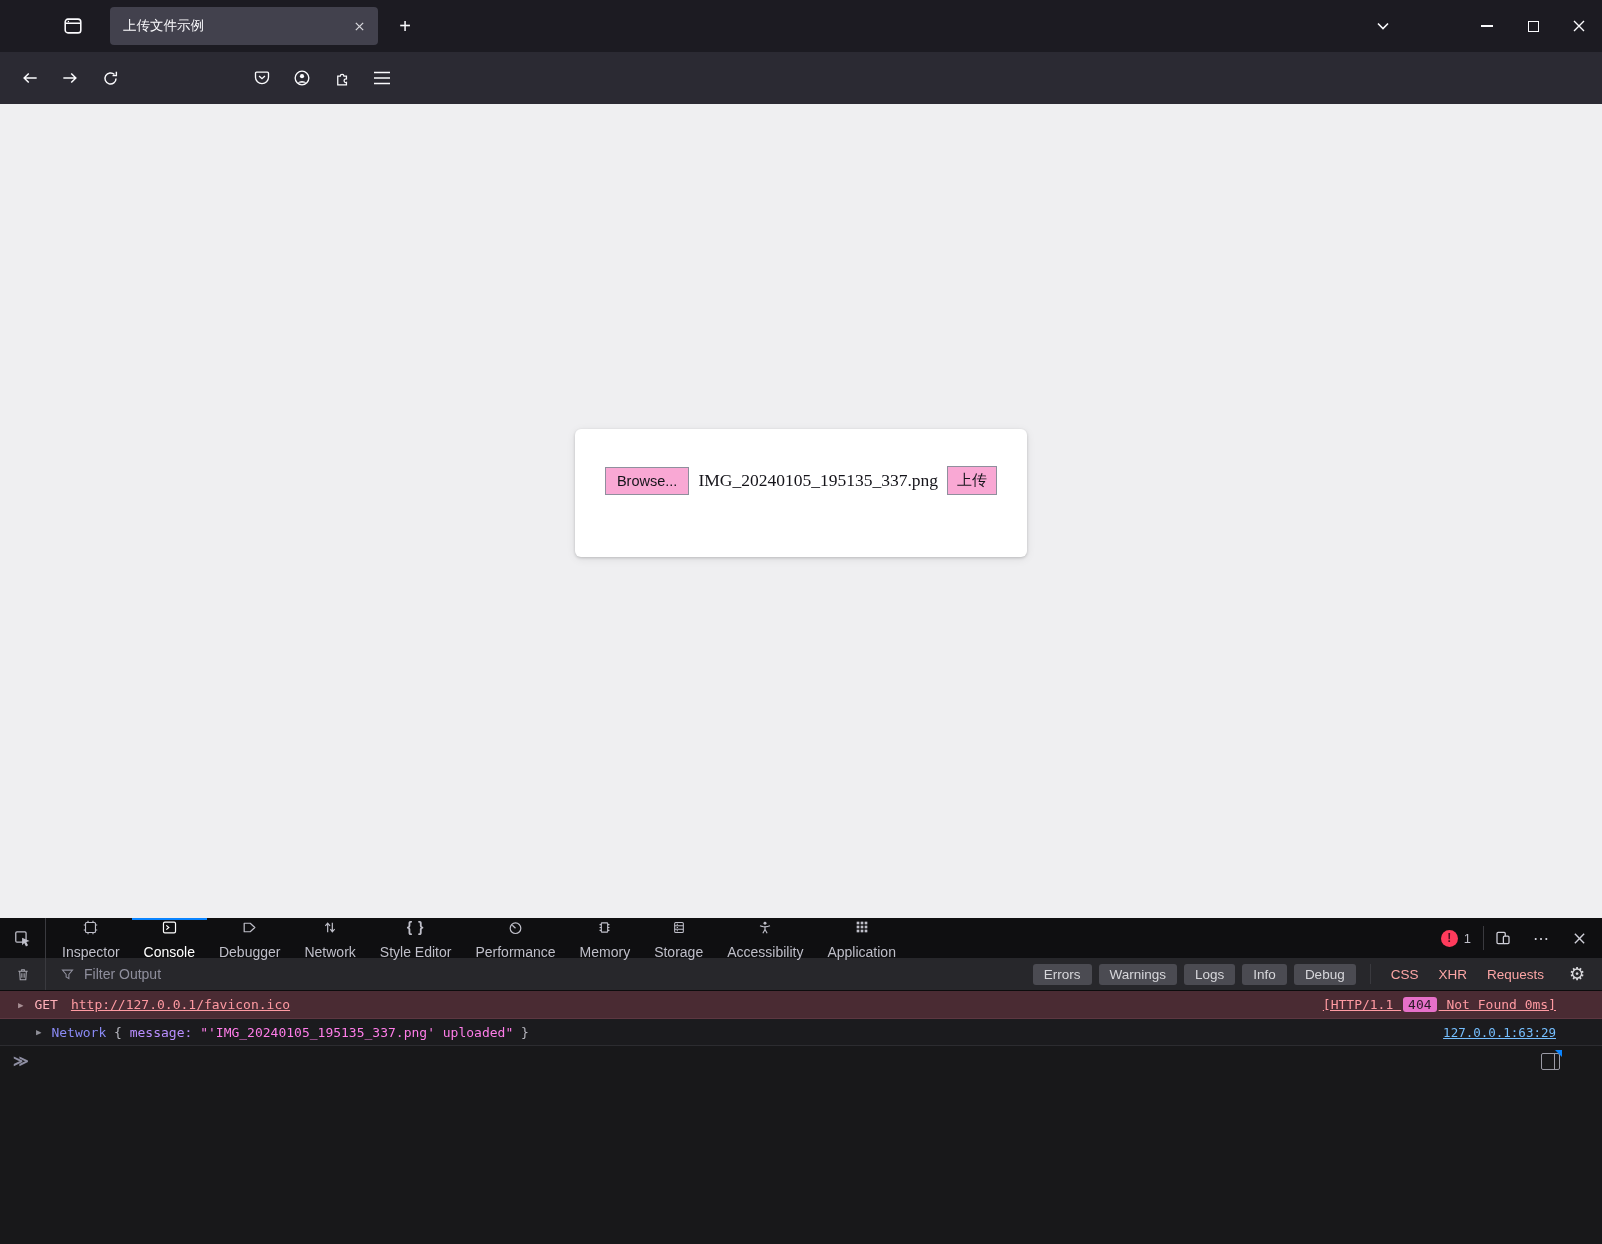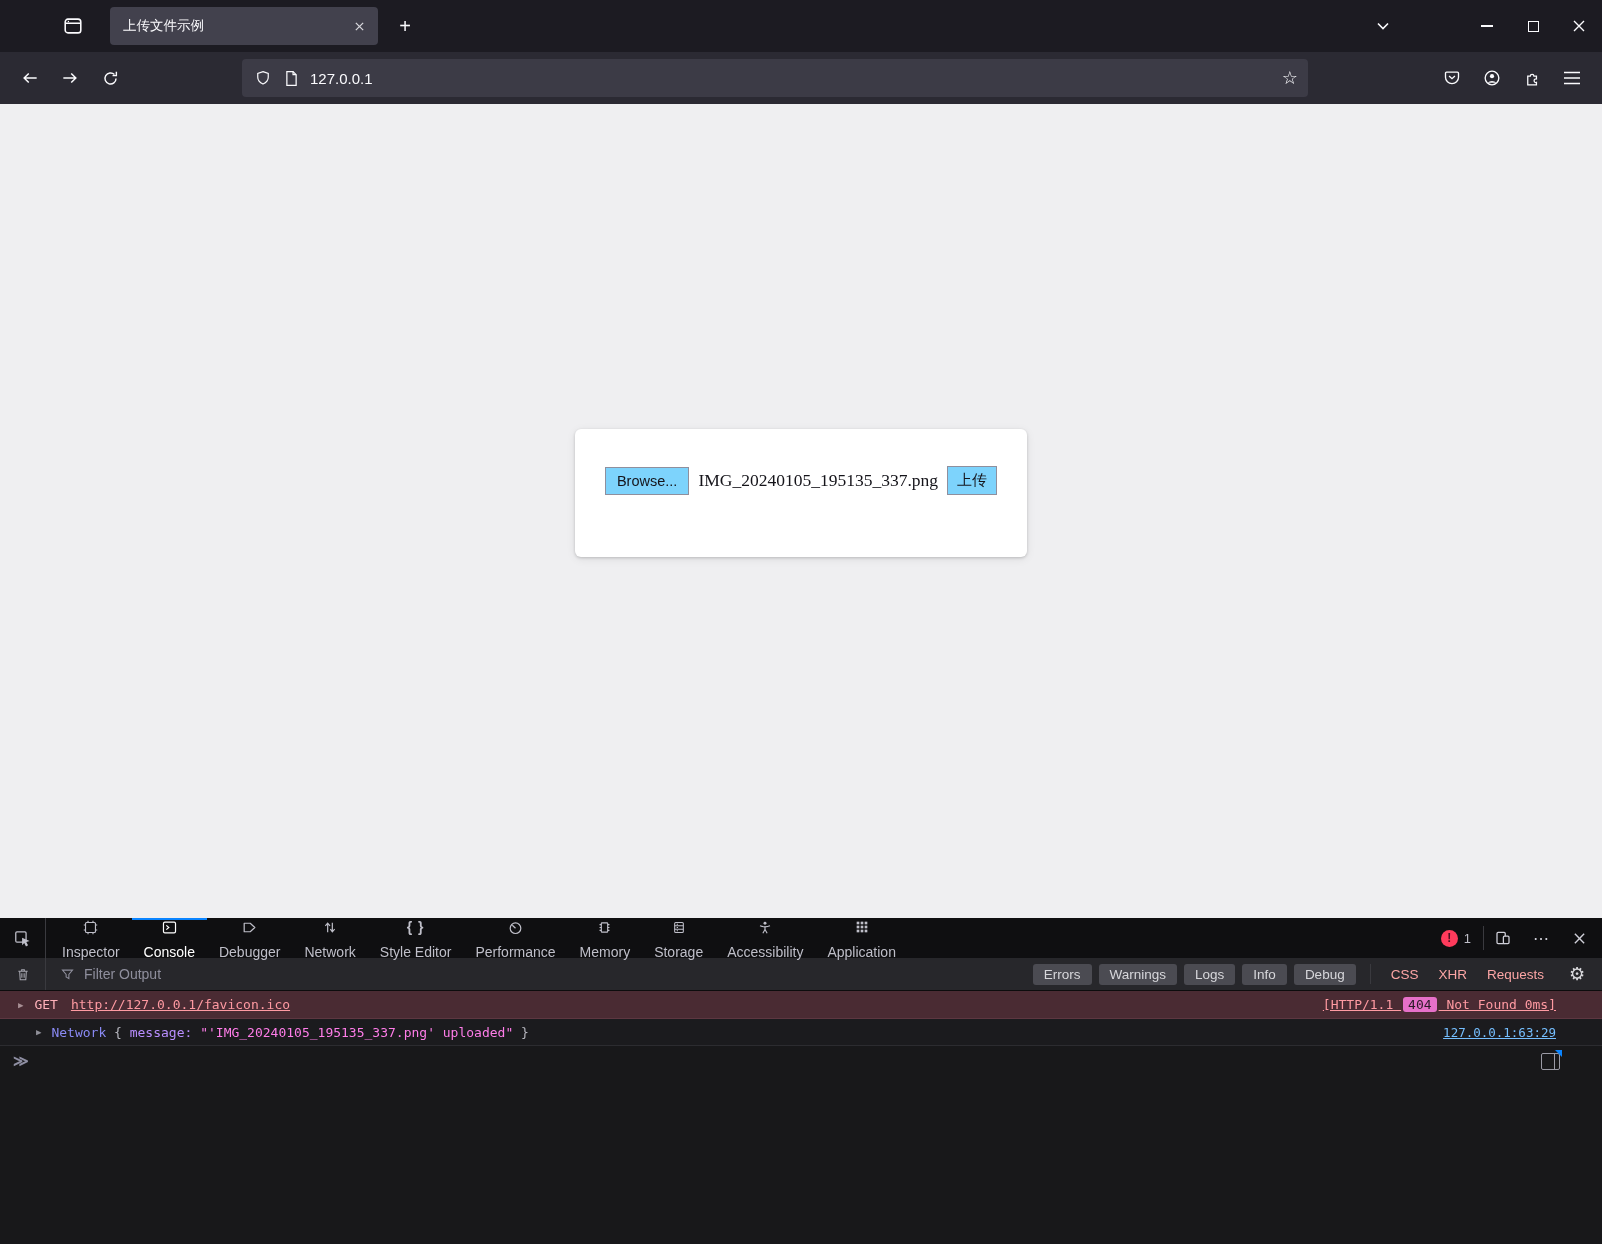--- a/index.html
+++ b/index.html
@@ -36,21 +36,21 @@
   
   .notifbar { height:33px; flex:none; background:#38373e; display:flex; align-items:center; padding:0 14px; font-size:14.5px; color:#fbfbfe; }
   .notif-link { color:#00ddff; text-decoration:underline; margin-left:7px; }
 
   
   .content { flex:1; background:#efeff1; overflow:hidden; }
   .upload-card { width:452px; height:128px; margin:325px auto 0; background:#ffffff; border-radius:6px;
     box-shadow:0 1px 3px rgba(0,0,0,.18), 0 2px 10px rgba(0,0,0,.08);
     display:flex; justify-content:center; align-items:flex-start; }
   .upload-row { display:flex; align-items:center; margin-top:37px; }
-  .btn-light { background:#7dd3fc; border:1px solid #8f8f9d; border-radius:0; font-size:14.5px; color:#15141a; padding:5px 11px; font-family:"Liberation Sans",sans-serif; }
+  .btn-light { background:#f9a8d4; border:1px solid #8f8f9d; border-radius:0; font-size:14.5px; color:#15141a; padding:5px 11px; font-family:"Liberation Sans",sans-serif; }
   .filename { font-family:"Liberation Serif",serif; font-size:17.5px; color:#15141a; margin:0 9px; white-space:nowrap; }
   .upload-btn { padding:4px 9px; font-size:15px; }
 
   
   .devtools { height:326px; flex:none; display:flex; flex-direction:column; background:#18181a; }
   .dt-tabs { height:40px; flex:none; background:#0f0f11; display:flex; align-items:stretch; color:#bfbfc9; font-size:14px; }
   .dt-picker { width:46px; display:flex; align-items:center; justify-content:center; border-right:1px solid #3a3a3f; margin-right:4px; flex:none; }
   .dt-tab { display:flex; align-items:center; gap:8px; padding:0 12px; position:relative; white-space:nowrap;flex-direction:column; }
   .dt-tab.active { color:#ffffff; }
   .dt-tab.active::before { content:""; position:absolute; top:0; left:0; right:0; height:2px; background:#0a84ff; }
@@ -163,35 +163,20 @@
     </div>
     <div class="navbtn">
       <span>
         <svg width="19" height="19" viewBox="0 0 24 24" fill="none" stroke="#fbfbfe" stroke-width="1.8">
             <path d="M19 12 a7 7 0 1 1 -2 -4.9"></path>
             <path d="M19.4 3.6 V8.4 H14.6"></path>
           </svg>
       </span>
     </div>
     <div class="nav-spacer"></div>
-    <div class="urlbar">
-      <span>
-        <svg width="18" height="18" viewBox="0 0 24 24" fill="none" stroke="#fbfbfe" stroke-width="1.6">
-            <path d="M12 3.5 L19 5.8 V11 c0 4.6 -4.1 7.7 -7 9 C9.1 18.7 5 15.6 5 11 V5.8 Z"></path>
-          </svg>
-      </span>
-      <span style="margin-left:12px">
-        <svg width="15" height="17" viewBox="0 0 18 22" fill="none" stroke="#fbfbfe" stroke-width="1.6">
-            <path d="M3 2 H11 L15 6 V20 H3 Z"></path>
-            <path d="M11 2 V6 H15"></path>
-          </svg>
-      </span>
-      <span class="url-text">127.0.0.1</span>
-      <span class="star-icon">☆</span>
-    </div>
     <div class="nav-right">
       <div class="navbtn">
         <span>
           <svg width="20" height="20" viewBox="0 0 24 24" fill="none" stroke="#fbfbfe" stroke-width="1.6">
               <path d="M5.5 5 H18.5 a1.3 1.3 0 0 1 1.3 1.3 V11 a7.8 7.8 0 0 1 -15.6 0 V6.3 A1.3 1.3 0 0 1 5.5 5 Z"></path>
               <path d="M8.5 9.5 L12 12.8 L15.5 9.5"></path>
             </svg>
         </span>
       </div>
       <div class="navbtn">

